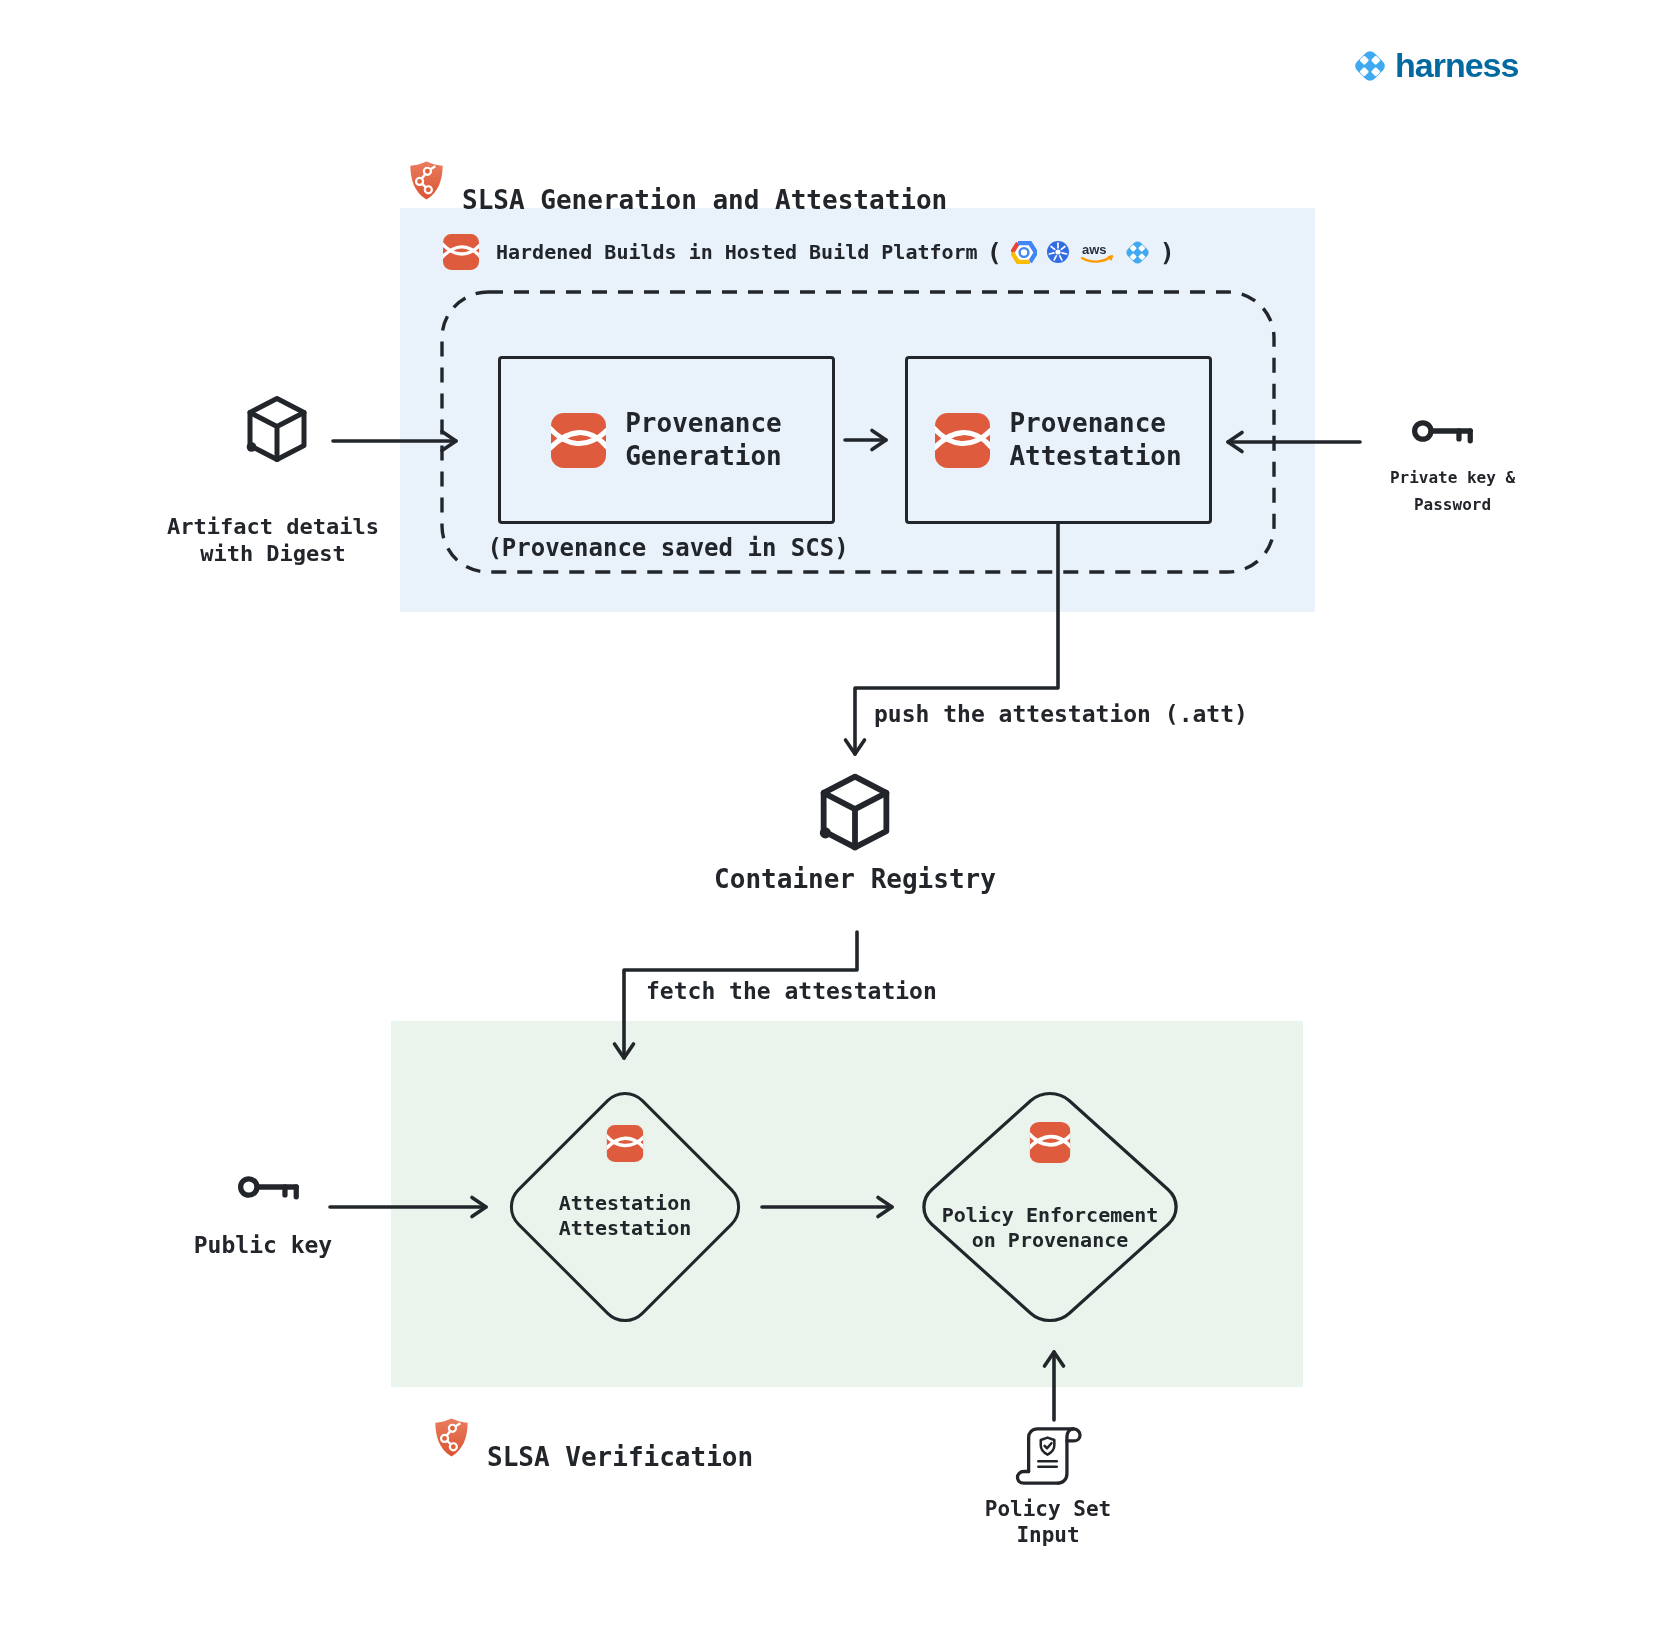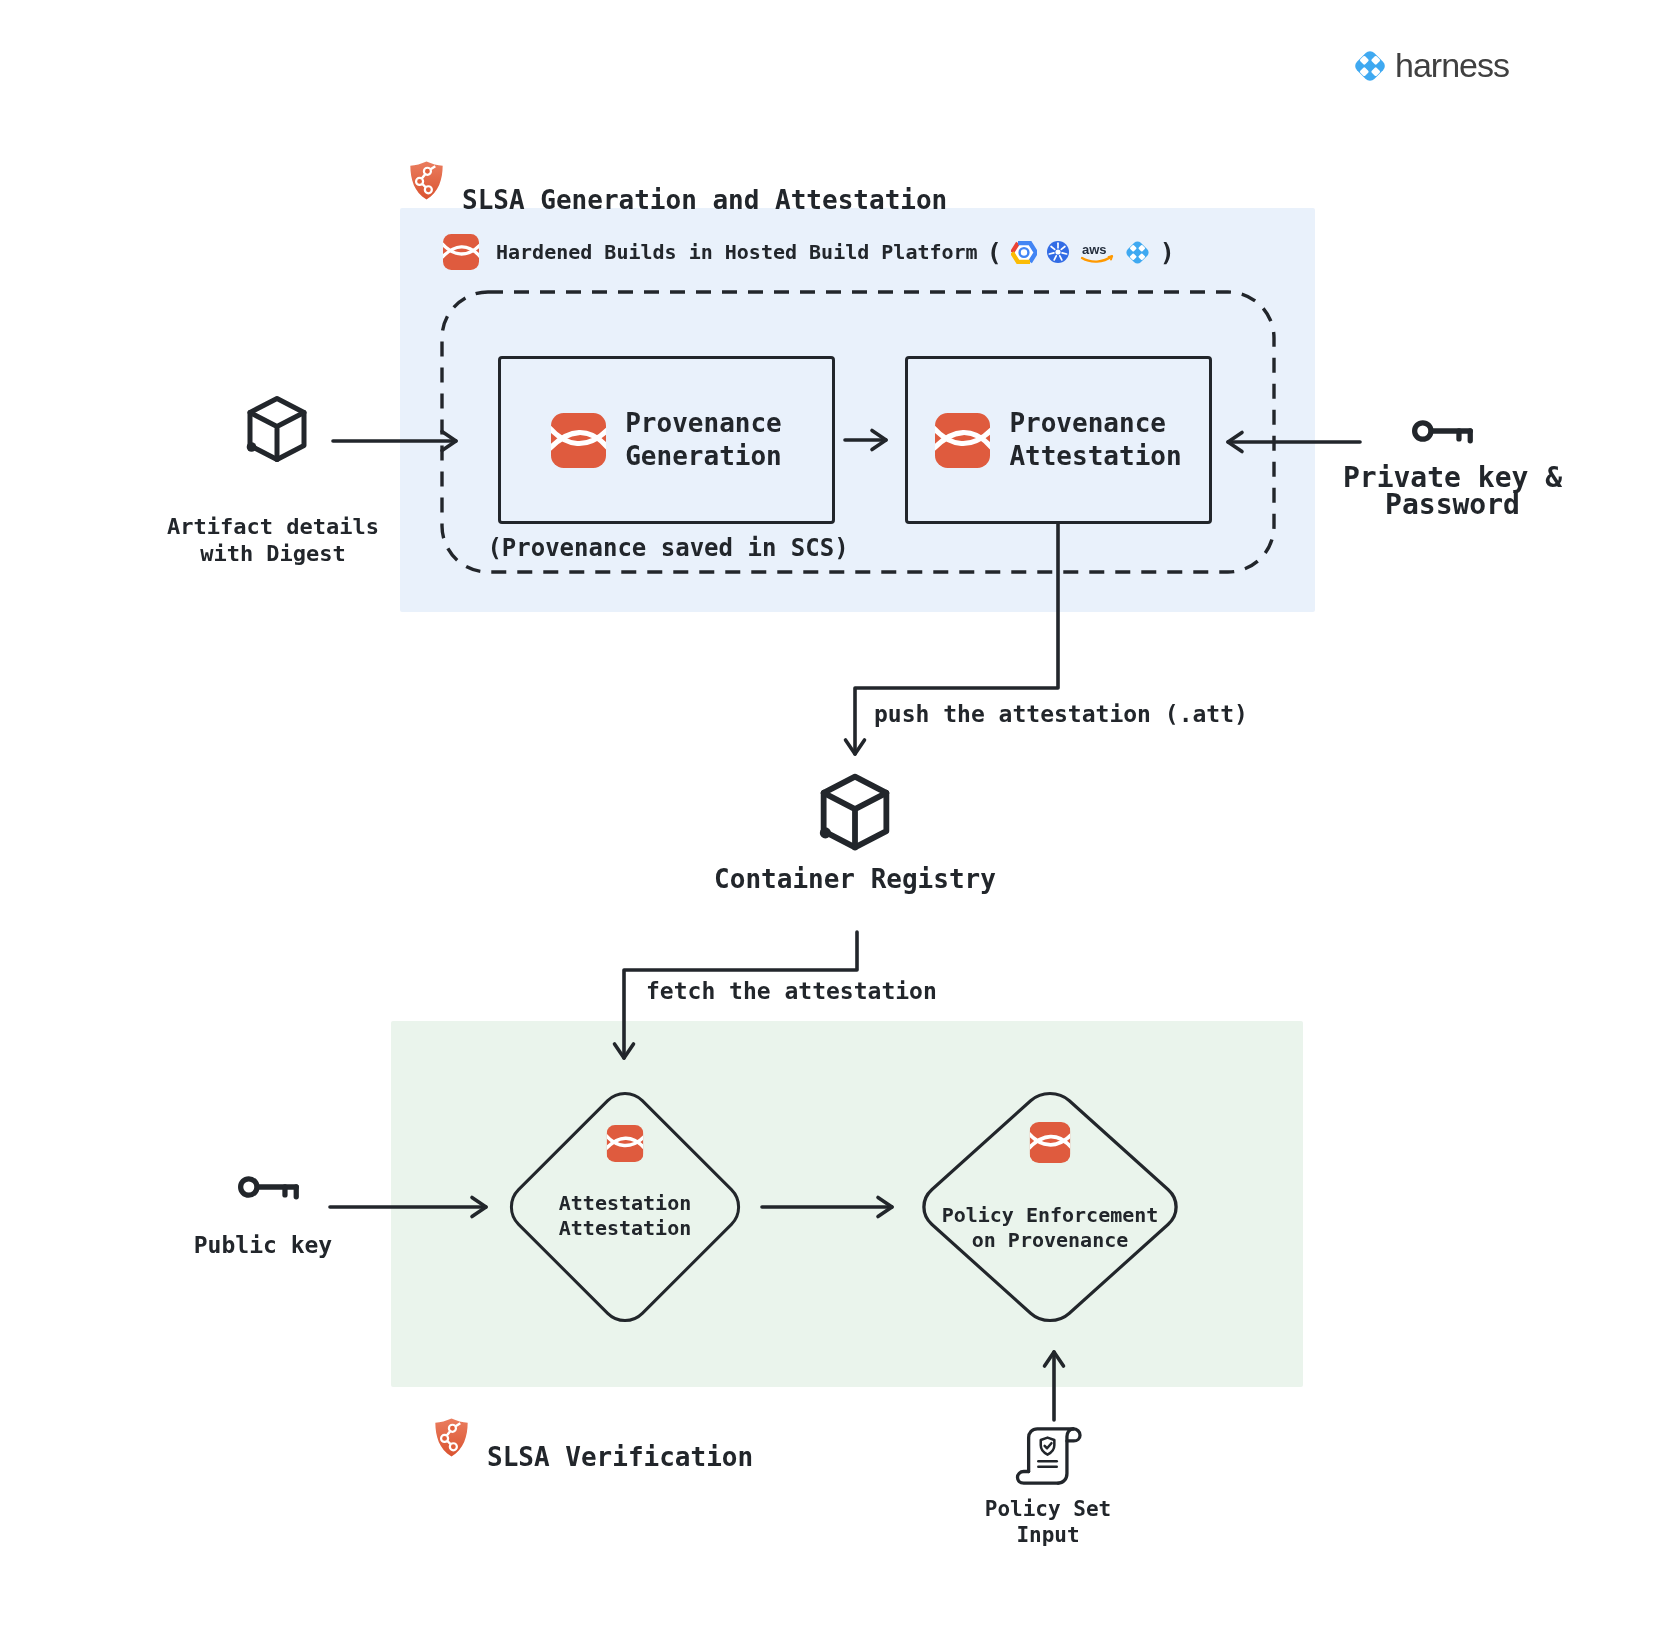--- a/index.html
+++ b/index.html
@@ -39,22 +39,22 @@
   .diamond-shape{
     position:absolute;left:50%;top:50%;border:3.5px solid var(--ink);border-radius:26px;
     background:transparent;
   }
   .d1 .diamond-shape{width:178px;height:178px;transform:translate(-50%,-50%) rotate(45deg);}
   .d2 .diamond-shape{width:178px;height:178px;transform:translate(-50%,-50%) scaleX(1.11) rotate(45deg);}
   .diamond-icon{position:absolute;left:50%;transform:translateX(-50%);}
   .diamond-label{position:absolute;width:100%;text-align:center;font-size:20px;font-weight:700;line-height:25px;}
   .logo{position:absolute;display:flex;align-items:center;gap:7px;}
   .logo .wordmark{
-    font-family:"Liberation Sans","DejaVu Sans",sans-serif;font-weight:400;font-size:34px;
-    color:#404040;letter-spacing:-1px;
+    font-family:"Liberation Sans","DejaVu Sans",sans-serif;font-weight:700;font-size:34px;
+    color:#0369a1;letter-spacing:-1px;
   }
 </style>
 </head>
 <body>
 
 <svg width="0" height="0" style="position:absolute">
   <defs>
     <marker id="ah" markerUnits="userSpaceOnUse" markerWidth="36" markerHeight="28" refX="0" refY="0" orient="auto" viewBox="-18 -14 36 28">
       <path d="M-14 -9.5 L0 0 L-14 9.5" fill="none" stroke="#22262b" stroke-width="3.6" stroke-linecap="round" stroke-linejoin="round"></path>
     </marker>
@@ -204,21 +204,21 @@
       <use href="#sym-cube"></use>
     </svg>
   <div class="centered-label mono" style="left:120px;top:479px;width:306px;font-size:22px;line-height:27px;margin-top:34px;">
     <div>Artifact details</div>
     <div>with Digest</div>
   </div>
 
   <svg class="abs" style="left:1412px;top:414px;" width="62" height="34" viewBox="0 0 66 36">
       <use href="#sym-key"></use>
     </svg>
-  <div class="centered-label mono" style="left:1330px;top:464px;width:245px;font-size:28px;line-height:27px;">
+  <div class="centered-label mono" style="left:1330px;top:464px;width:245px;font-size:16px;line-height:27px;">
     <div>Private key &amp;</div>
     <div>Password</div>
   </div>
 
   <div class="flow-label mono" style="left:874px;top:701px;font-size:23px;">push the attestation (.att)</div>
 
   <svg class="abs" style="left:819px;top:772px;" width="72" height="80" viewBox="0 0 62 68">
       <use href="#sym-cube"></use>
     </svg>
   <div class="centered-label mono" style="left:705px;top:864px;width:300px;font-size:26px;">Container Registry</div>

